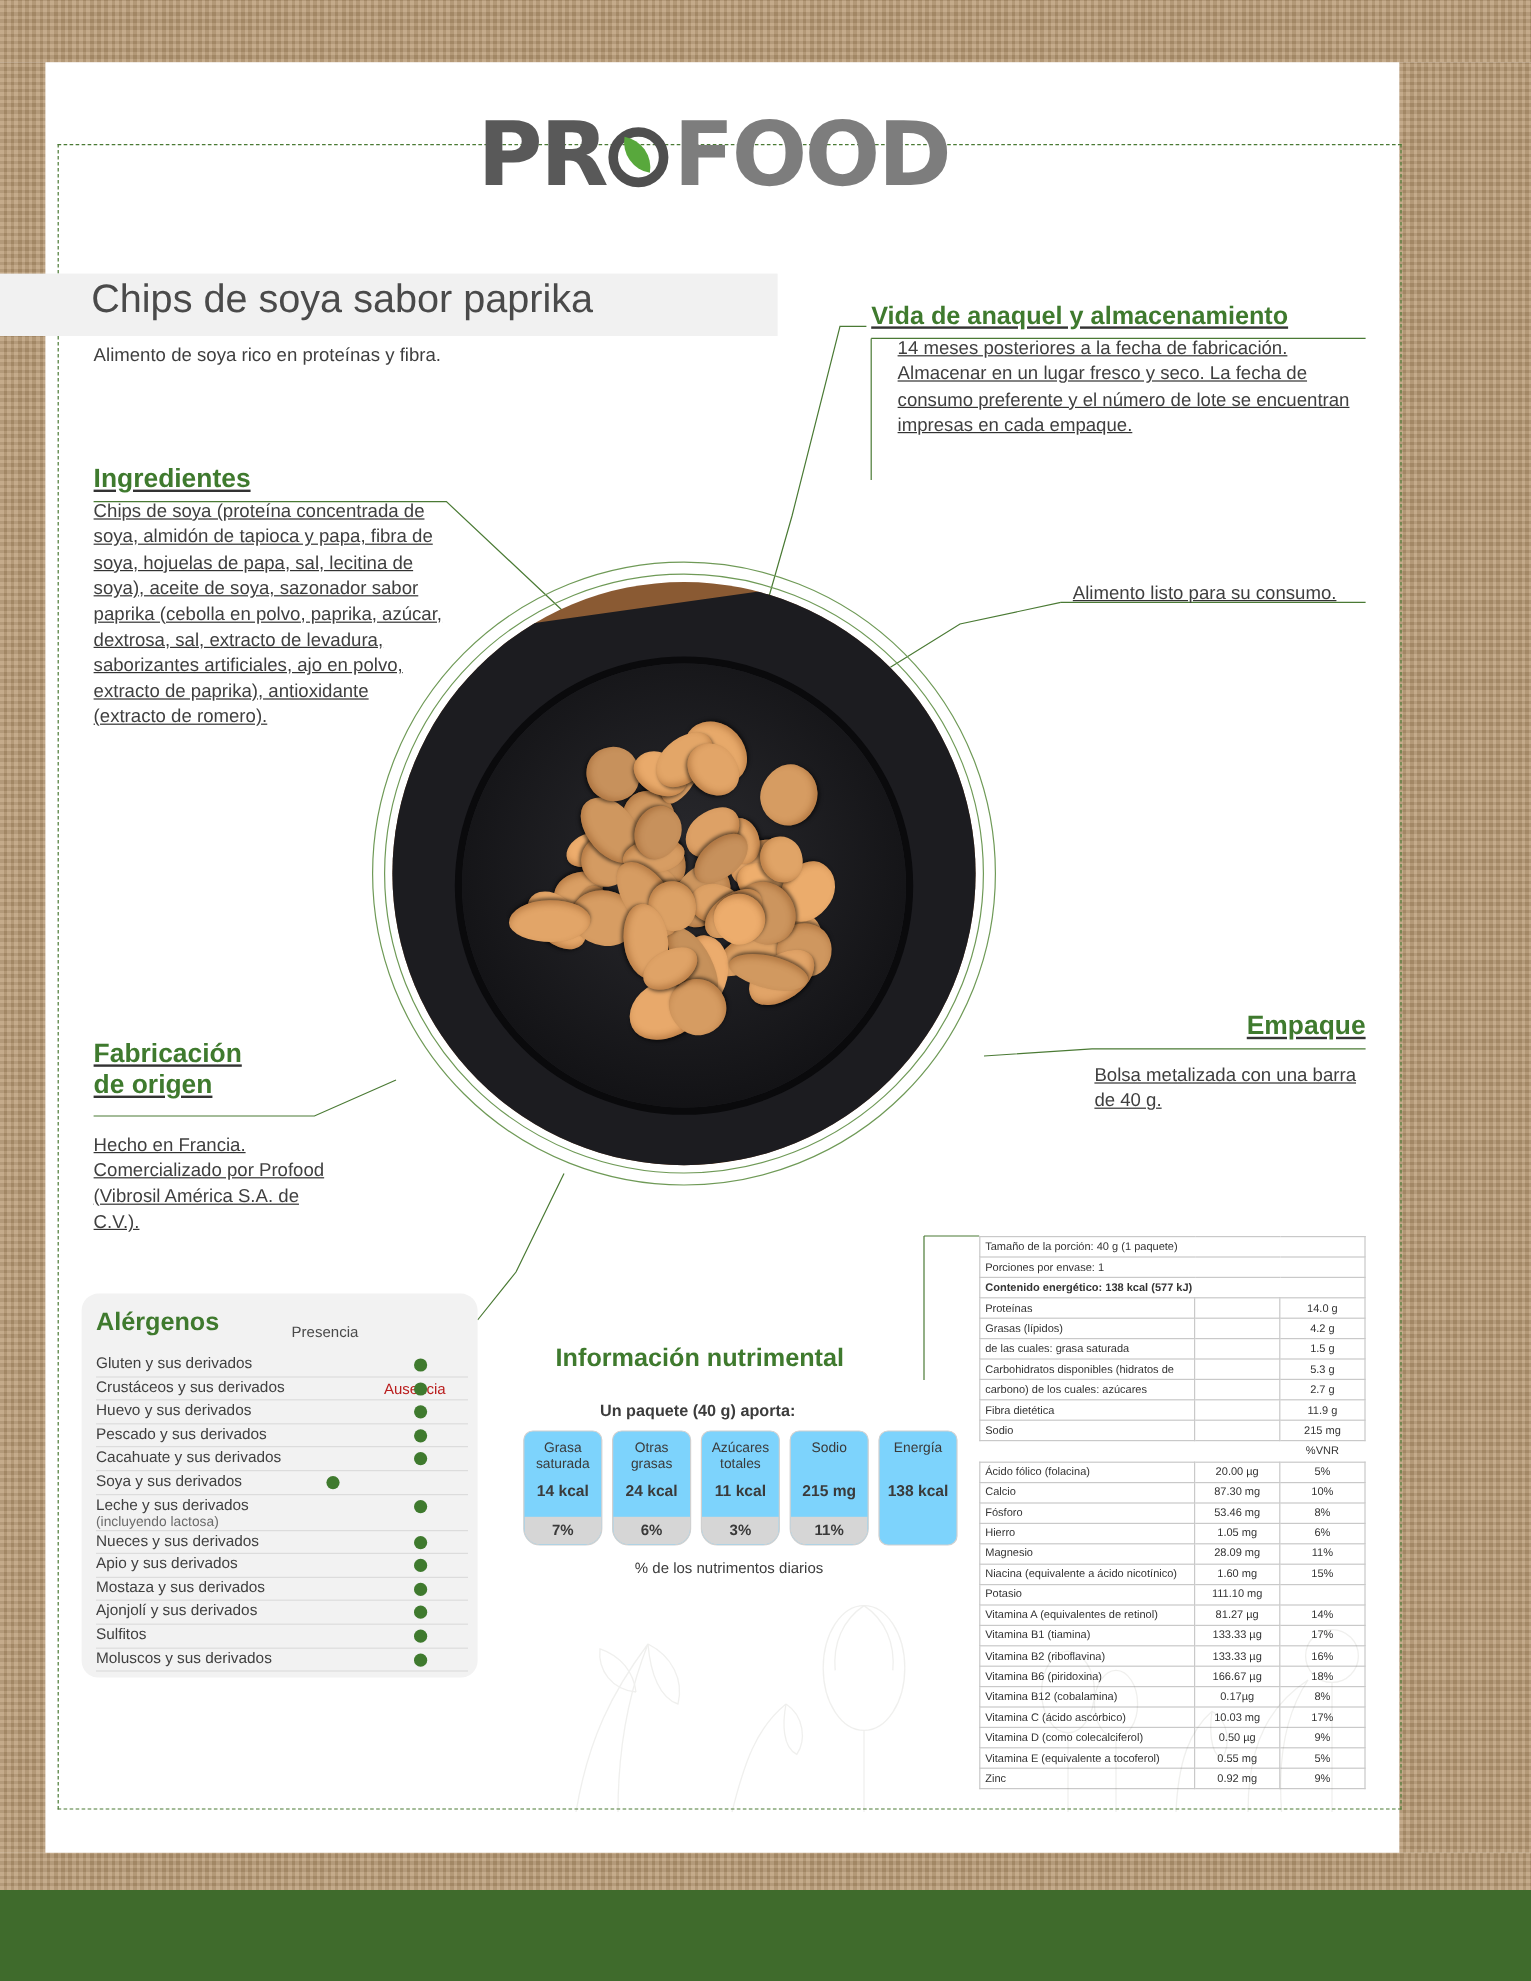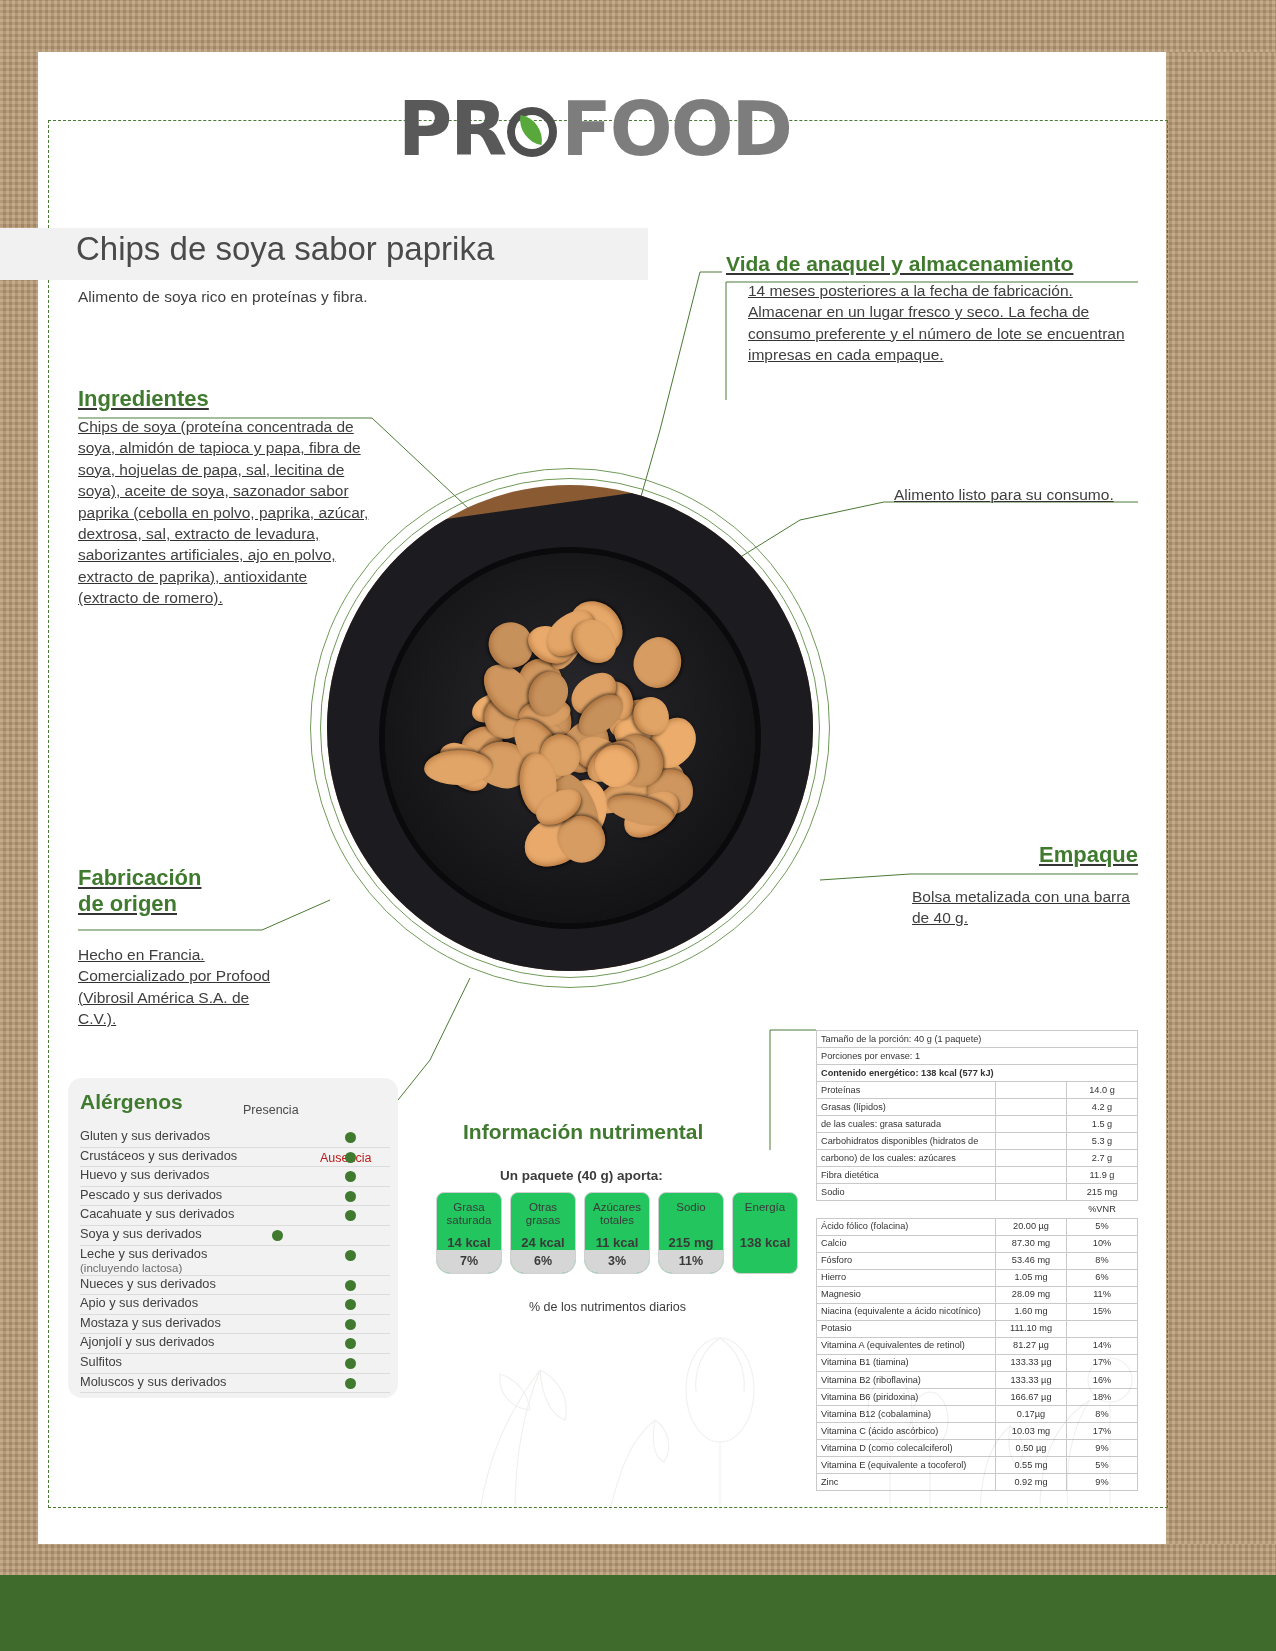--- a/index.html
+++ b/index.html
@@ -307,35 +307,35 @@
   .gda-row {
     position: absolute;
     left: 436px; top: 1192px;
     display: flex;
     gap: 8px;
   }
   .gda {
     width: 64px;
     border: 1.5px solid #d0d0d0;
     border-radius: 8px 8px 14px 14px;
-    background: #22c55e;
+    background: #7dd3fc;
     text-align: center;
     overflow: hidden;
     font-size: 11.5px;
     color: #3a3a3a;
   }
   .gda .gda-name {
     padding: 8px 2px 2px 2px;
     line-height: 1.12;
     min-height: 30px;
   }
   .gda .gda-val {
     font-weight: bold;
     font-size: 13px;
-    padding: 2px 0 0 0;
+    padding: 2px 0 14px 0;
   }
   .gda .gda-pct {
     background: #d6d6d6;
     font-weight: bold;
     font-size: 12.5px;
     padding: 4px 0 5px 0;
   }
   .gda.energia .gda-pct { background: transparent; padding-bottom: 14px; }
   .gda.energia { border-radius: 8px 8px 8px 8px; }
   .nutri-foot {

